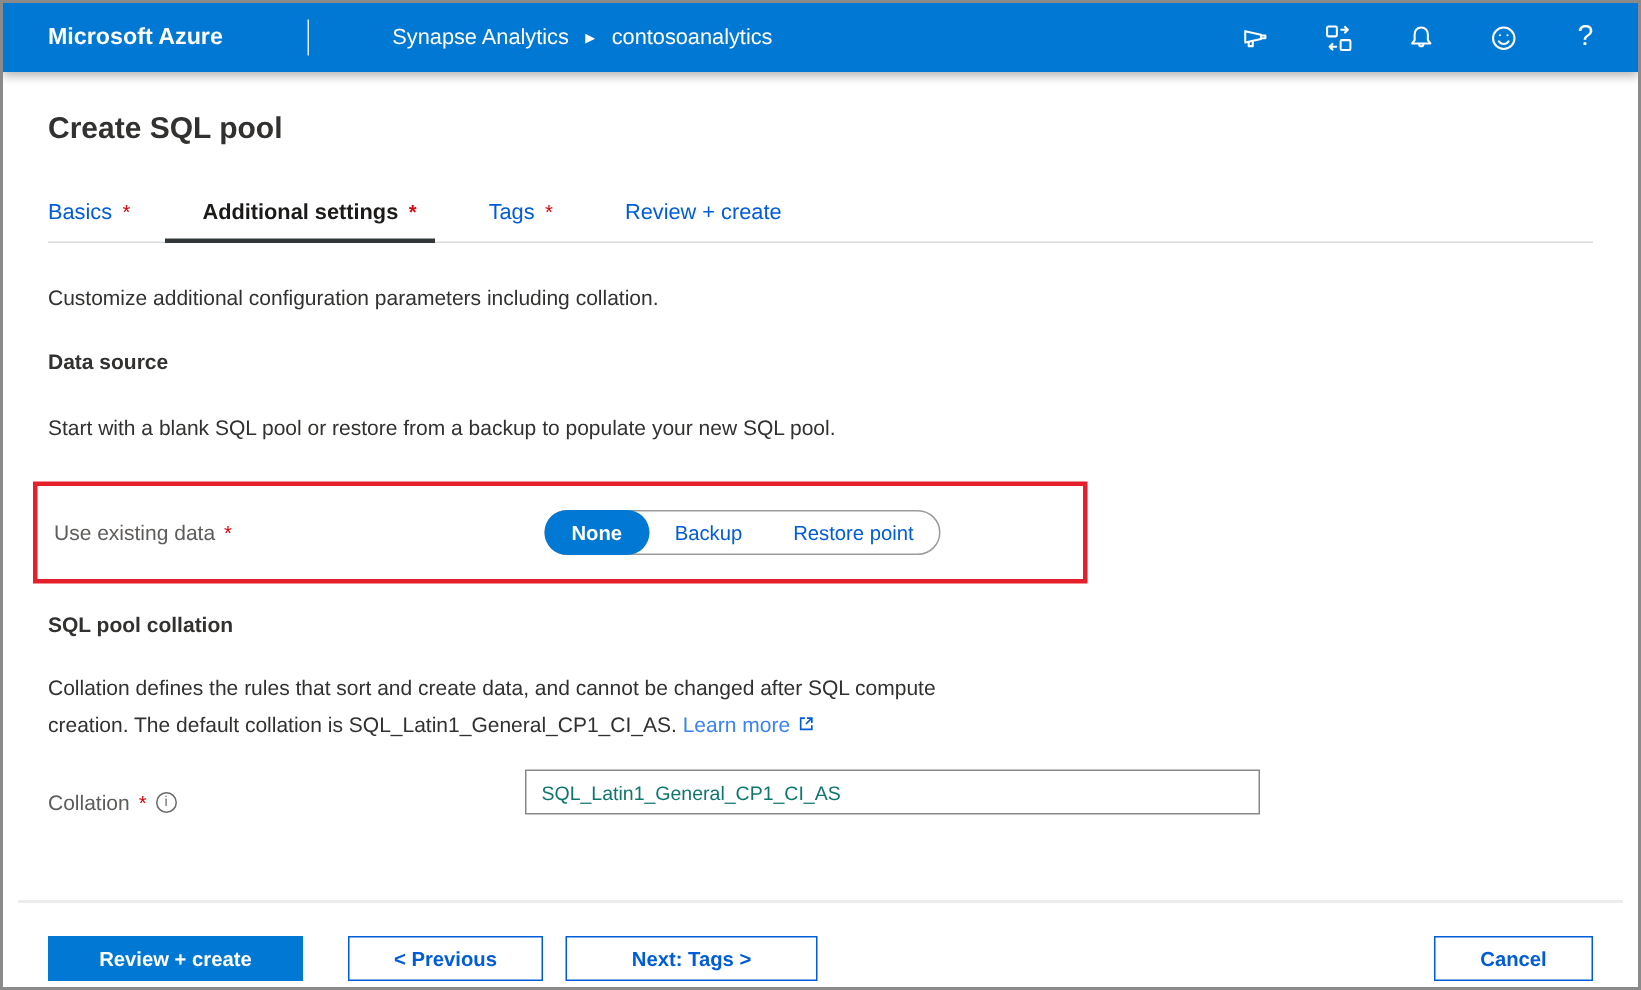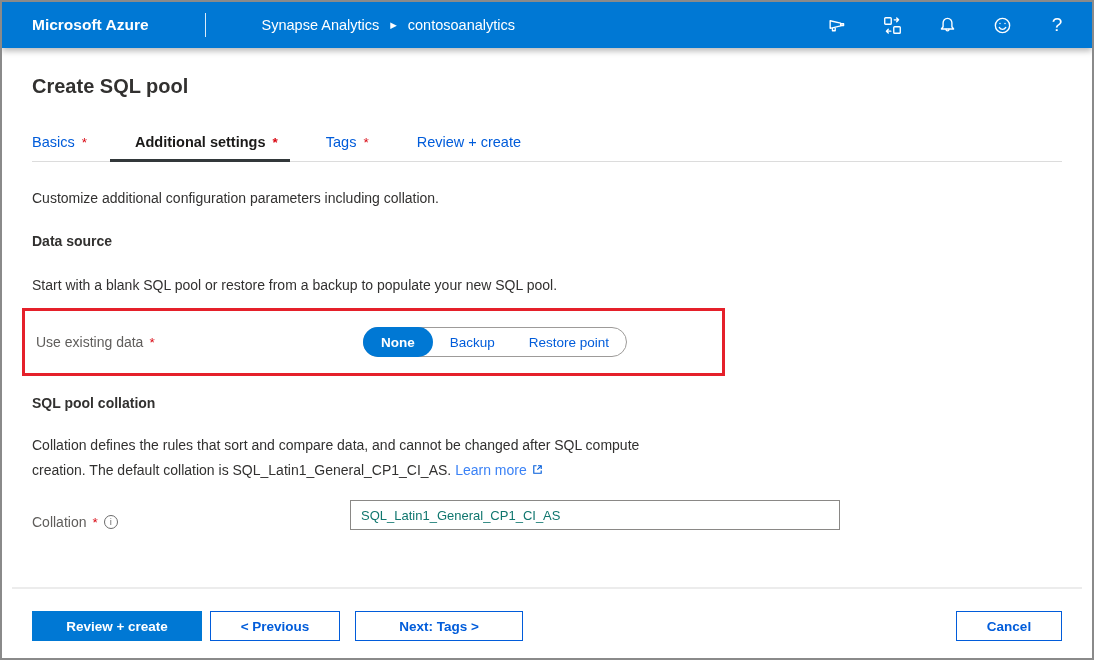--- a/index.html
+++ b/index.html
@@ -58,21 +58,21 @@
     height: 3px; background: #32383a;
   }
   .req { color: #d90712; font-size: 13.5px; }
 
   .body-text { margin: 28px 0 0 0; font-size: 14px; color: #323130; }
   .section-heading { margin: 27px 0 0 0; font-size: 14px; font-weight: bold; color: #323130; }
   .desc-2line { line-height: 25px; margin-top: 22px; }
 
   
   .annotation-box {
-    margin: 15px 0 0 -10px;
+    margin: 28px 0 0 -10px;
     width: 703px; height: 68px;
     border: 3px solid #e5202a;
     display: flex; align-items: center;
     position: relative;
   }
   .field-label { margin-left: 11px; font-size: 14px; color: #5f5d5b; display: flex; gap: 6px; align-items: baseline; }
 
   .segmented {
     position: absolute; left: 338px; top: 50%; transform: translateY(-50%);
     display: inline-flex; align-items: stretch;
@@ -112,21 +112,21 @@
   .btn {
     height: 30px; font-size: 13.5px; font-family: inherit; cursor: pointer;
   }
   .btn-primary {
     width: 170px; background: #0078d4; border: 1px solid #0078d4;
     color: #fff; font-weight: bold;
   }
   .btn-secondary {
     background: #fff; border: 1px solid #015cda; color: #015cda; font-weight: 600;
   }
-  .btn-previous { width: 130px; margin-left: 8px; }
+  .btn-previous { width: 130px; margin-left: 30px; }
   .btn-next { width: 168px; margin-left: 15px; }
   .btn-cancel { width: 106px; margin-left: auto; }
 </style>
 </head>
 <body>
 
 <div class="window">
 
   <header class="topbar">
     <span class="brand">Microsoft Azure</span>
@@ -207,21 +207,21 @@
       <div class="segmented">
         <button class="seg selected">None</button>
         <button class="seg">Backup</button>
         <button class="seg">Restore point</button>
       </div>
     </div>
 
     <h2 class="section-heading" style="margin-top:19px;">SQL pool collation</h2>
 
     <p class="body-text desc-2line">
-      <span>Collation defines the rules that sort and compare data, and cannot be changed after SQL compute</span><br>
+      <span>Collation defines the rules that sort and create data, and cannot be changed after SQL compute</span><br>
       <span>creation. The default collation is SQL_Latin1_General_CP1_CI_AS.</span>
       <a class="link">Learn more</a><span class="ext-icon"><svg width="13" height="13" viewBox="0 0 14 14" fill="none" stroke="#015cda" stroke-width="1.2">
             <path d="M6 3 H3 V11 H11 V8"></path>
             <path d="M7.5 3 H11 V6.5"></path>
             <path d="M11 3 L6.8 7.2"></path>
           </svg></span>
     </p>
 
     <div class="collation-row">
       <span class="field-label" style="margin-left:0;">

